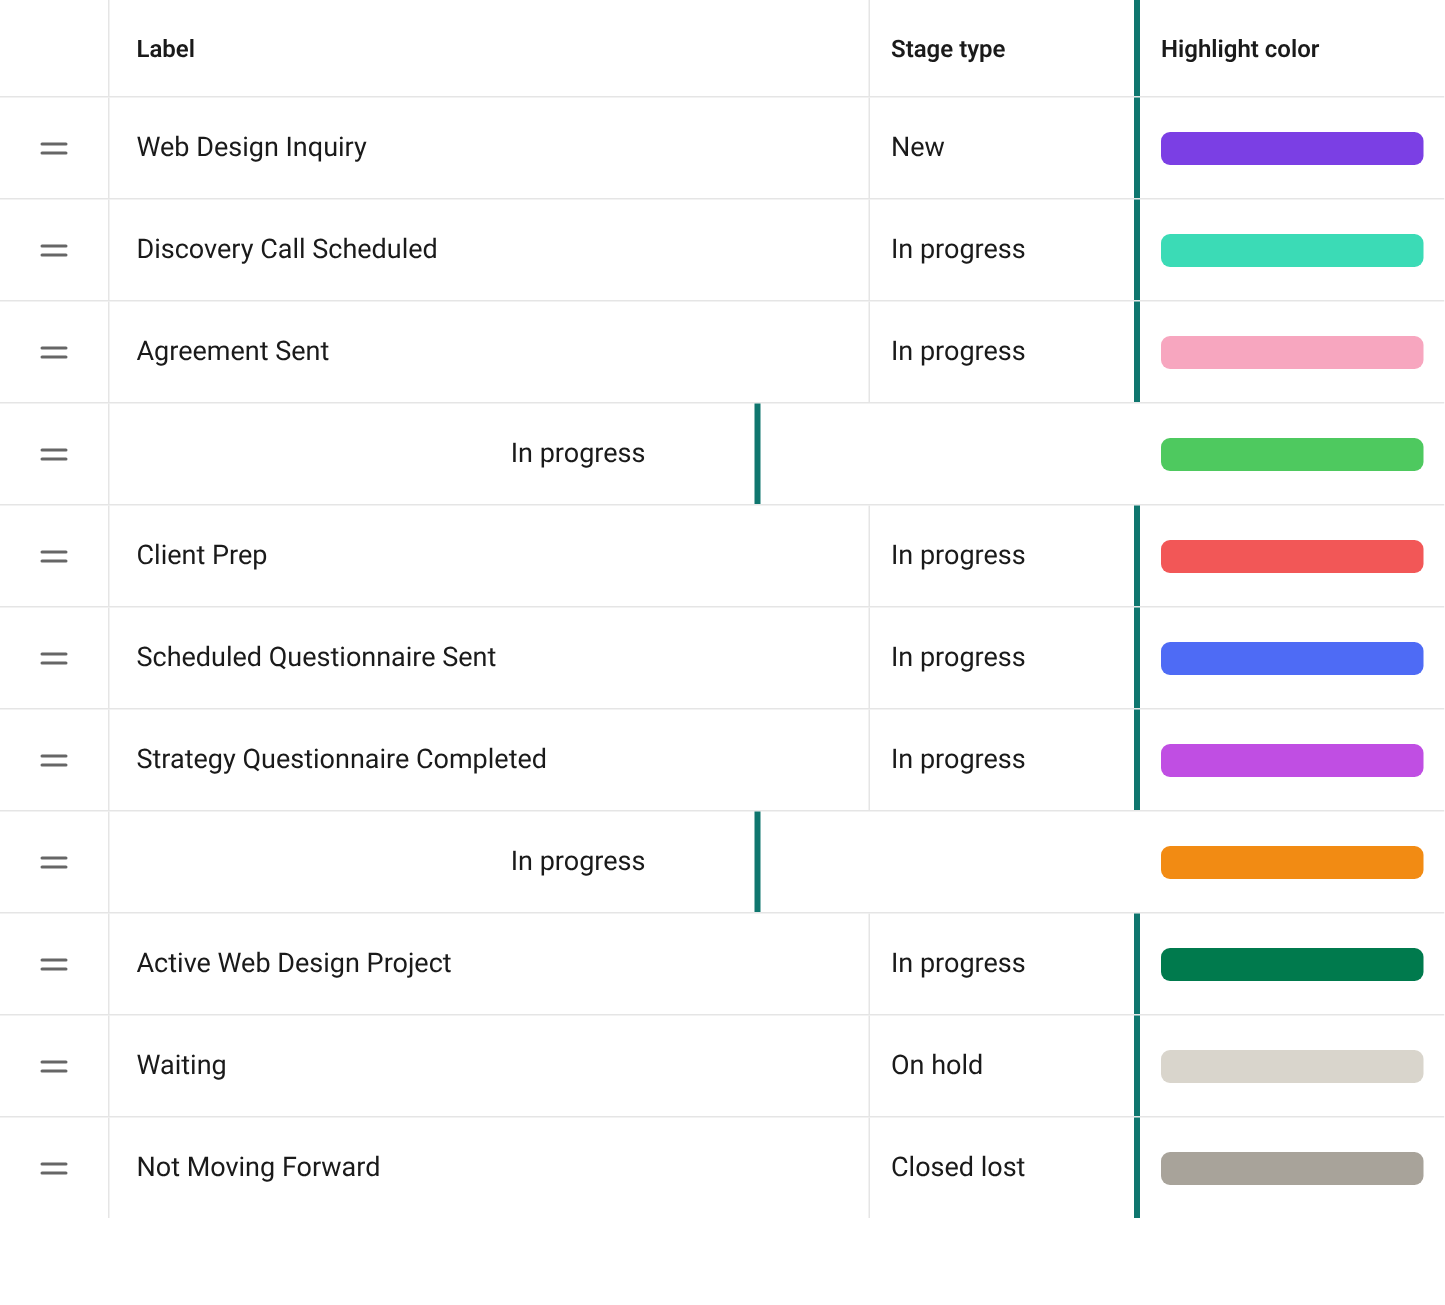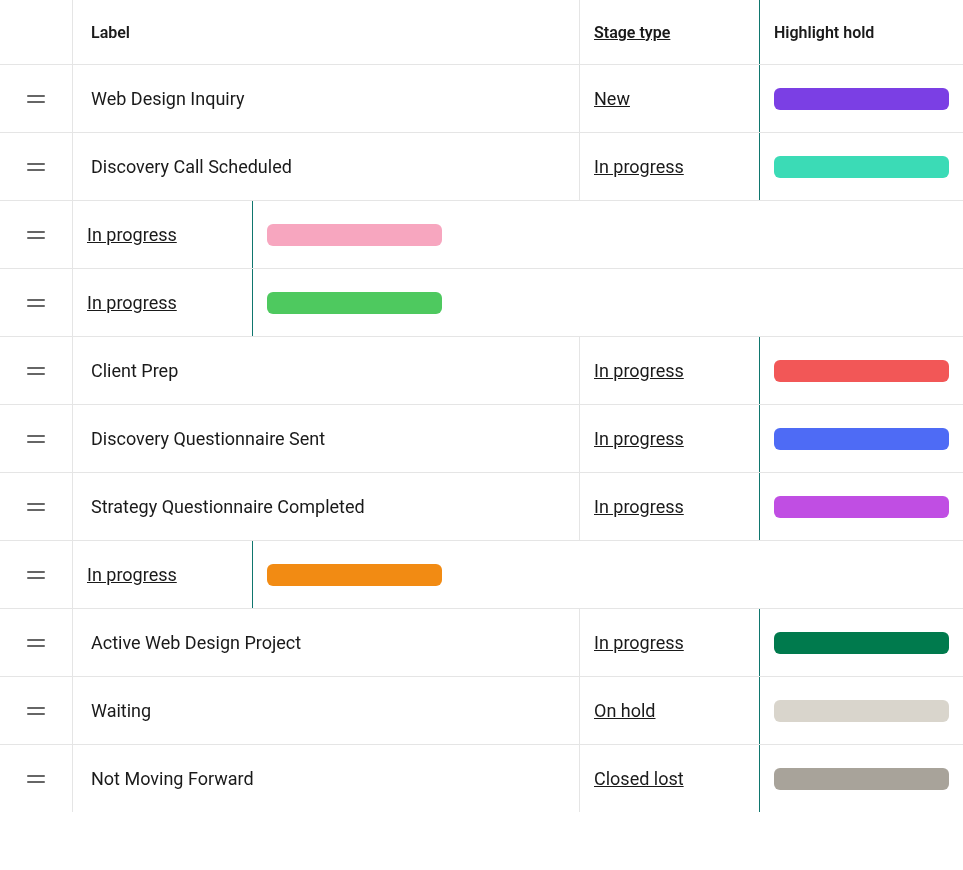--- a/index.html
+++ b/index.html
@@ -18,43 +18,43 @@
     }
     .header-row {
       display: flex;
       width: 100%;
       justify-content: center;
     }
     .data-row {
       display: flex;
       width: 100%;
       border-top: 1px solid #e5e5e5;
+      justify-content: space-between;
     }
     .col-handle {
       width: 73px;
       display: flex;
       align-items: center;
       justify-content: center;
       border-right: 1px solid #e5e5e5;
       padding: 0;
     }
     .col-label {
       width: 507px;
       display: flex;
       align-items: center;
       border-right: 1px solid #e5e5e5;
       padding: 0 18px;
     }
     .col-stage {
       width: 180px;
       display: flex;
       align-items: center;
-      border-right: 1px solid #0f766e;
+      border-right: 4px solid #0f766e;
       padding: 15px 14px;
-      text-decoration: underline;
     }
     .col-color {
       width: 203px;
       display: flex;
       align-items: center;
       padding: 0 14px;
     }
     .header-cell {
       font-size: 16px;
       font-weight: 600;
@@ -89,21 +89,21 @@
   </style>
 </head>
 <body>
 
 <div class="table">
 
   <div class="header-row">
     <div class="col-handle header-cell"></div>
     <div class="col-label header-cell">Label</div>
     <div class="col-stage header-cell">Stage type</div>
-    <div class="col-color header-cell">Highlight hold</div>
+    <div class="col-color header-cell">Highlight color</div>
   </div>
 
   <div id="rows-container">
       <div class="data-row">
         <div class="col-handle data-cell">
           <div class="drag-handle">
             <div class="bar"></div>
             <div class="bar"></div>
           </div>
         </div>
@@ -126,20 +126,21 @@
           <div class="color-swatch" style="background: rgb(59, 219, 182);"></div>
         </div>
       </div>
       <div class="data-row">
         <div class="col-handle data-cell">
           <div class="drag-handle">
             <div class="bar"></div>
             <div class="bar"></div>
           </div>
         </div>
+        <div class="col-label data-cell">Agreement Sent</div>
         <div class="col-stage data-cell">In progress</div>
         <div class="col-color data-cell">
           <div class="color-swatch" style="background: rgb(247, 166, 191);"></div>
         </div>
       </div>
       <div class="data-row">
         <div class="col-handle data-cell">
           <div class="drag-handle">
             <div class="bar"></div>
             <div class="bar"></div>
@@ -163,21 +164,21 @@
           <div class="color-swatch" style="background: rgb(242, 87, 87);"></div>
         </div>
       </div>
       <div class="data-row">
         <div class="col-handle data-cell">
           <div class="drag-handle">
             <div class="bar"></div>
             <div class="bar"></div>
           </div>
         </div>
-        <div class="col-label data-cell">Discovery Questionnaire Sent</div>
+        <div class="col-label data-cell">Scheduled Questionnaire Sent</div>
         <div class="col-stage data-cell">In progress</div>
         <div class="col-color data-cell">
           <div class="color-swatch" style="background: rgb(78, 107, 245);"></div>
         </div>
       </div>
       <div class="data-row">
         <div class="col-handle data-cell">
           <div class="drag-handle">
             <div class="bar"></div>
             <div class="bar"></div>

